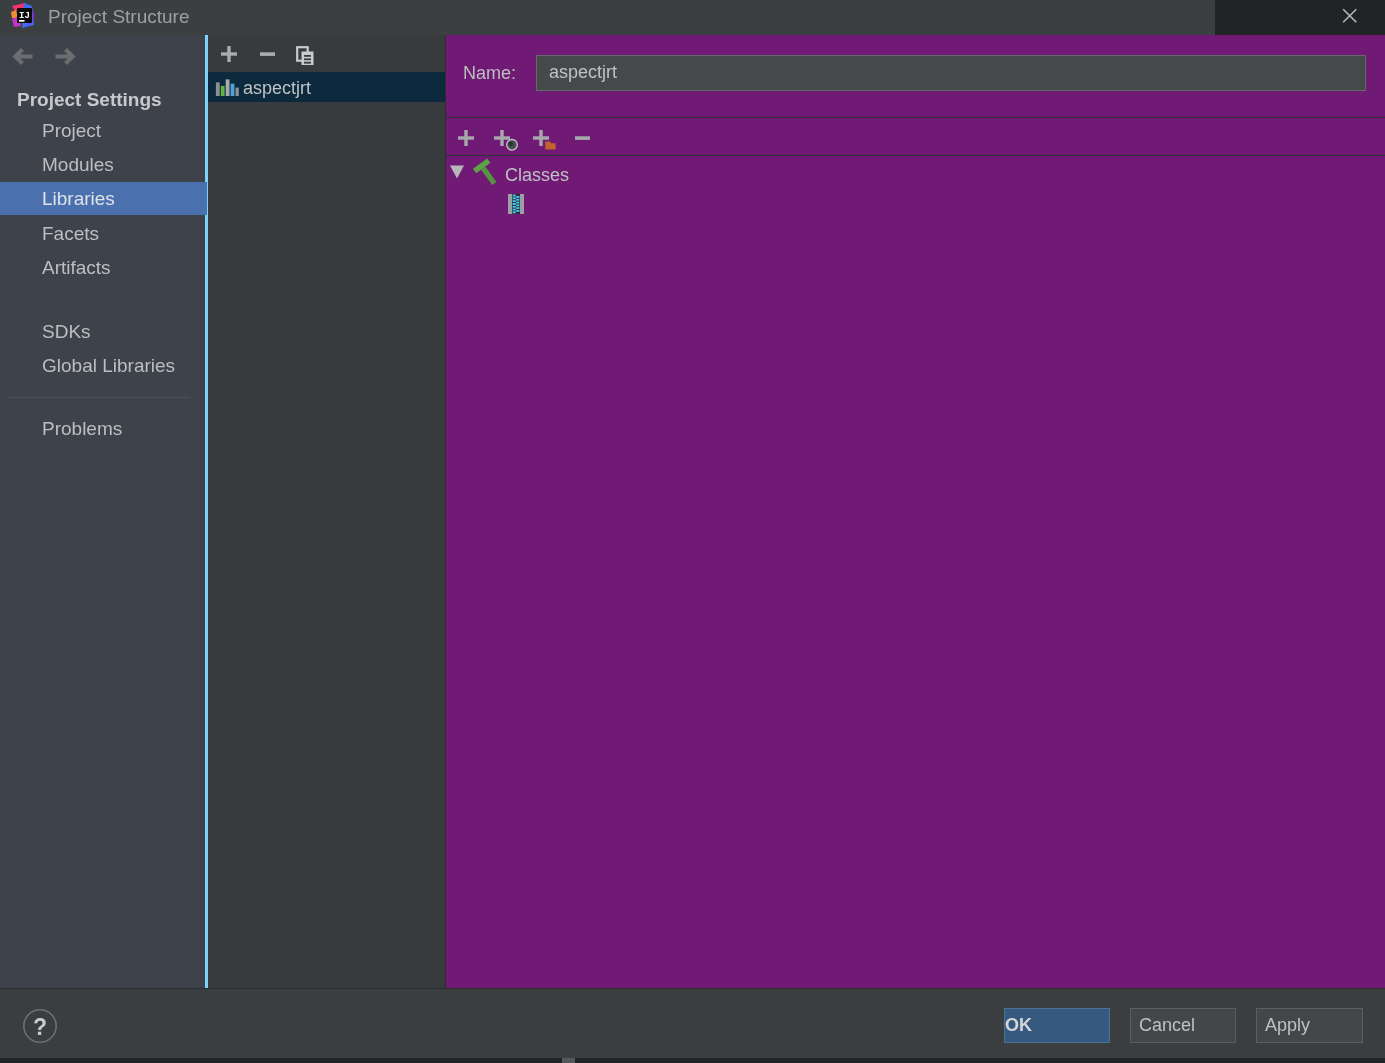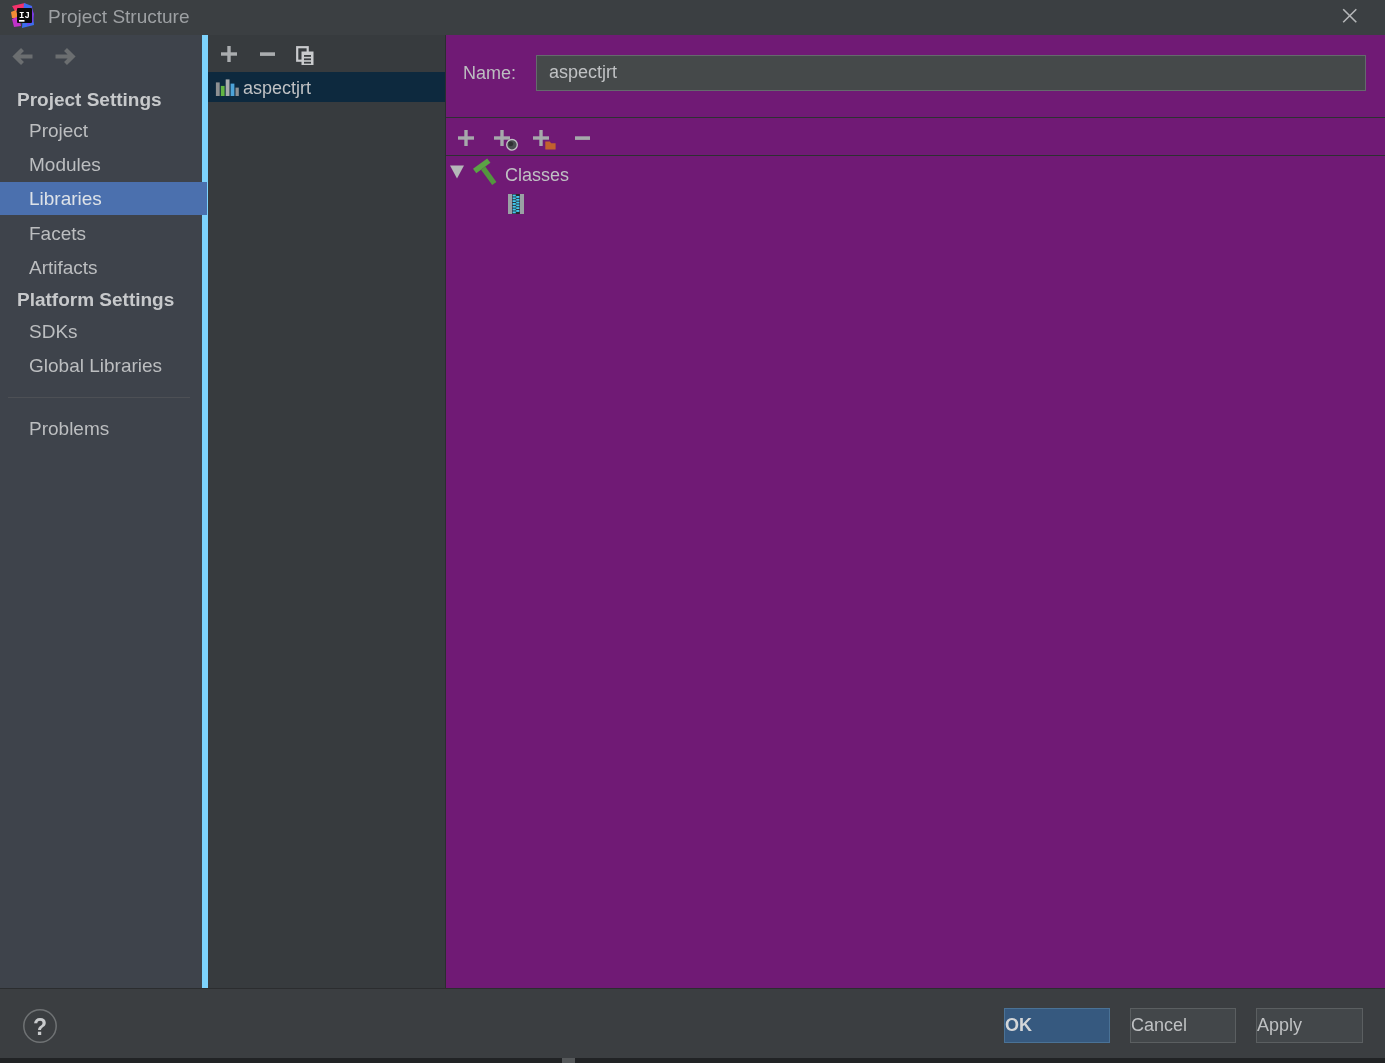--- a/index.html
+++ b/index.html
@@ -1,40 +1,40 @@
 <!DOCTYPE html>
 <html><head>
 <meta charset="utf-8">
 <style>
 * { margin:0; padding:0; box-sizing:border-box; }
 html,body { width:1385px; height:1063px; overflow:hidden; }
 body { font-family:"Liberation Sans", sans-serif; background:#212325; position:relative; }
 .abs { position:absolute; }
-.titlebar { left:0; top:0; width:1385px; height:35px; background:#3b3f42; }
+.titlebar { left:0; top:0; width:1215px; height:35px; background:#3b3f42; }
 .title-text { left:48px; top:0; height:35px; line-height:33px; font-size:19px; color:#9da0a3; }
-.sidebar { left:0; top:35px; width:208px; height:953px; background:#3e434b; border-right:6px solid #7dd3fc; }
+.sidebar { left:0; top:35px; width:208px; height:953px; background:#3e434b; border-right:3px solid #7dd3fc; }
 .midcol { left:208px; top:35px; width:238px; height:953px; background:#373b3e; border-right:1px solid #2b2d2f; }
 .rightpanel { left:446px; top:35px; width:939px; height:953px; background:#701a75; }
 .bottombar { left:0; top:988px; width:1385px; height:70px; background:#3b3e41; border-top:1px solid #2b2d2f; }
 .taskstrip { left:0; top:1058px; width:1385px; height:5px; background:#212325; }
 .navitem { left:0; width:207px; height:33px; line-height:33px; font-size:19px; color:#bcbec0; }
 .navhead { font-weight:bold; color:#c7c9cb; padding-left:17px; }
-.navsub { padding-left:29px; }
+.navsub { padding-left:42px; }
 .navsel { background:#4b70ae; color:#dde2e8; }
 .navsep { left:8px; width:182px; height:1px; background:#4d5055; }
 .selrow { left:0; top:37px; width:237px; height:30px; background:#0d293e; }
 .selrow .lbl { position:absolute; left:35px; top:0; height:30px; line-height:33px; font-size:18px; color:#c0c2c4; }
 .namelabel { left:17px; top:20px; height:36px; line-height:36px; font-size:18px; color:#bcbec0; }
 .namefield { left:90px; top:20px; width:830px; height:36px; background:#45494a; border:1px solid #646a6c; }
 .namefield .txt { position:absolute; left:12px; top:0; height:34px; line-height:33px; font-size:18px; color:#c0c2c4; }
 .rsep { left:0; width:939px; height:1px; background:#2e3032; }
 .treetext { font-size:18px; color:#bfc1c3; height:30px; line-height:30px; }
 .btn { top:19px; width:106px; height:35px; border-radius:0; font-size:18px; text-align:left; line-height:33px; }
 .btn-ok { left:1004px; background:#36597f; border:1px solid #4a7296; color:#d4d6d8; font-weight:bold; }
-.btn-def { background:#43474a; border:1px solid #5b5f61; color:#bfc1c3; }
+.btn-def { background:#43474a; border:1px solid #5b5f61; color:#bfc1c3;padding-left:8px; }
 </style>
 </head>
 <body>
 
 <div class="abs titlebar">
   <svg class="abs" style="left:11px; top:2px;" width="26" height="27" viewBox="0 0 26 27">
     <polygon points="1,4 14,1 17,7 4,9" fill="#f4326b"></polygon>
     <polygon points="0,10 5,8 7,16 1,16" fill="#f28c35"></polygon>
     <polygon points="1,17 8,14 10,24 3,25" fill="#c032c9"></polygon>
     <polygon points="13,1 21,4 23,23 11,26" fill="#3b6ef0"></polygon>
@@ -55,21 +55,20 @@
       <path d="M3.5,11.5 L20.5,11.5 M10.5,4.5 L3.4,11.5 L10.5,18.5"></path>
       <path d="M43.5,11.5 L60.5,11.5 M53.5,4.5 L60.6,11.5 L53.5,18.5"></path>
     </g>
   </svg>
   <div class="abs navitem navhead" style="top:48px;">Project Settings</div>
   <div class="abs navitem navsub" style="top:79px;">Project</div>
   <div class="abs navitem navsub" style="top:113px;">Modules</div>
   <div class="abs navitem navsub navsel" style="top:147px;">Libraries</div>
   <div class="abs navitem navsub" style="top:182px;">Facets</div>
   <div class="abs navitem navsub" style="top:216px;">Artifacts</div>
-  <div class="abs navitem navhead" style="top:248px;">Platform Settings</div>
   <div class="abs navitem navsub" style="top:280px;">SDKs</div>
   <div class="abs navitem navsub" style="top:314px;">Global Libraries</div>
   <div class="abs navsep" style="top:362px;"></div>
   <div class="abs navitem navsub" style="top:377px;">Problems</div>
 </div>
 
 <div class="abs midcol">
   <svg class="abs" style="left:13px; top:11px;" width="110" height="24" viewBox="0 0 110 24">
     <g fill="#aaadaf">
       <rect x="6.3" y="0" width="3.4" height="16"></rect>

